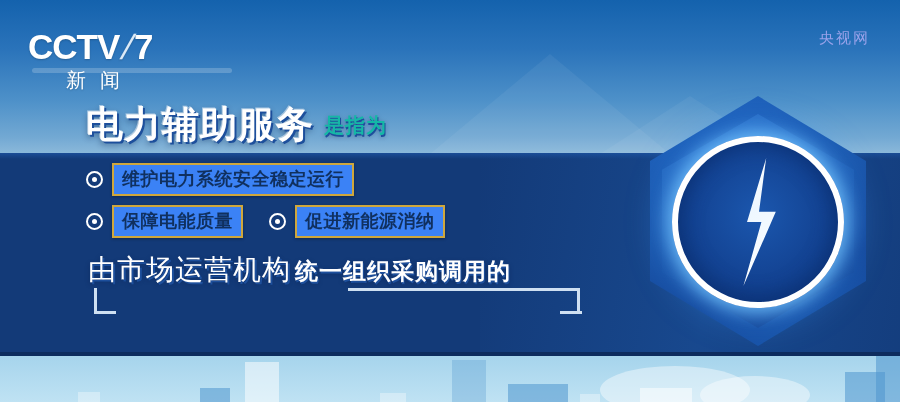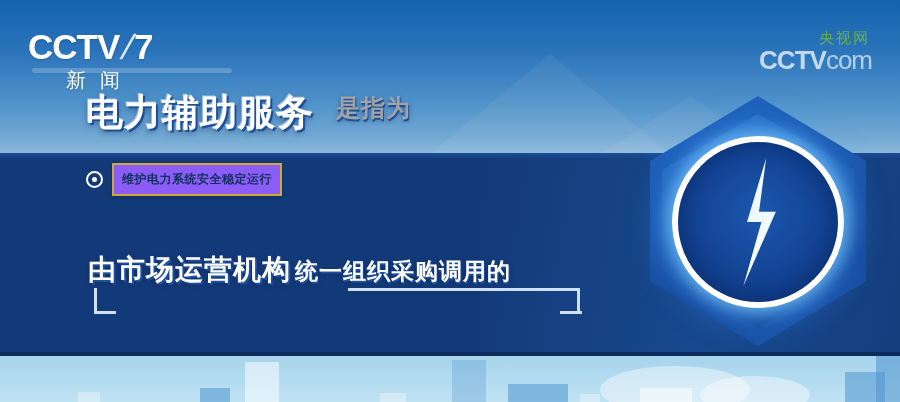--- a/index.html
+++ b/index.html
@@ -89,76 +89,76 @@
   .cctv13 .bar {
     position:absolute; left:4px; top:40px; width:200px; height:5px;
     background:rgba(255,255,255,0.20); border-radius:3px;
   }
 
   
   .wm {
     position:absolute; right:28px; top:30px; text-align:right; opacity:0.72;
   }
   .wm .cn {
-    font-size:15px; color:#84cc16; letter-spacing:2px; line-height:16px;
+    font-size:15px; color:#c4b5fd; letter-spacing:2px; line-height:16px;
     margin-right:2px;
   }
   .wm .line2 {
     font-size:26px; font-weight:bold; color:#ffffff; letter-spacing:-1px;
     line-height:28px;
   }
   .wm .dot { font-weight:300; color:#e4f0fa; }
 
   
   .headline {
-    position:absolute; left:86px; top:92px;
-    display:flex; align-items:flex-start;
+    position:absolute; left:86px; top:104px;
+    display:flex; align-items:center;
   }
   .headline .big {
     font-size:37px; font-weight:bold; color:#ffffff;
     letter-spacing:1px; line-height:42px;
     text-shadow:2px 2px 0 #1d4f9c, -1px -1px 0 rgba(255,255,255,0.5), 0 3px 6px rgba(0,20,60,0.45);
   }
   .headline .small {
-    font-size:24px; font-weight:bold; color:#a3a3a3; margin-left:22px;
+    font-size:20px; font-weight:bold; color:#14b8a6; margin-left:10px;
     letter-spacing:1px;
     text-shadow:1px 2px 0 #1d4f9c, 0 2px 5px rgba(0,20,60,0.4);
   }
 
   
   .rowset { position:absolute; left:86px; top:163px; }
   .brow { display:flex; align-items:center; margin-bottom:9px; }
   .bullet {
     width:17px; height:17px; border-radius:50%;
     border:2.5px solid #ffffff; margin-right:9px;
     display:flex; align-items:center; justify-content:center;
     flex:0 0 auto;
   }
   .bullet i {
     width:5px; height:5px; border-radius:50%; background:#ffffff; display:block;
   }
   .chip {
-    background:#8b5cf6;
+    background:#3b82f6;
     border:2px solid #cfa73c;
     color:#10305f;
-    font-size:12px; font-weight:bold;
+    font-size:18px; font-weight:bold;
     padding:3px 8px 4px 8px;
     letter-spacing:0.5px;
     line-height:22px;
     box-shadow:0 1px 3px rgba(0,0,0,0.3);
   }
   .gap { width:26px; }
 
   
   .line3 {
     position:absolute; left:88px; top:254px;
     display:flex; align-items:flex-end;
   }
   .line3 .l {
-    font-size:28px; font-weight:bold; color:#ffffff; letter-spacing:1px;
+    font-size:28px; font-weight:normal; color:#ffffff; letter-spacing:1px;
     text-shadow:2px 2px 0 #1d4f9c, 0 2px 5px rgba(0,20,60,0.4);
     line-height:32px;
   }
   .line3 .r {
     font-size:23px; font-weight:bold; color:#ffffff; letter-spacing:1px;
     margin-left:4px; line-height:30px;
     text-shadow:1px 2px 0 #1d4f9c, 0 2px 5px rgba(0,20,60,0.4);
   }
 
   
@@ -264,39 +264,47 @@
   <div class="cctv13">
     <div class="bar"></div>
     <div class="wordmark">
       <span>CCTV</span><span class="slash">/</span><span class="num">7</span>
     </div>
     <div class="sub">新闻</div>
   </div>
 
   <div class="wm">
     <div class="cn">央视网</div>
-    <div class="line2">
-      <span>CCTV</span><span class="dot">com</span>
-    </div>
   </div>
 
   <div class="headline">
     <div class="big">电力辅助服务</div>
     <div class="small">是指为</div>
   </div>
 
   <div class="rowset">
 
     <div class="brow">
       <span class="bullet">
           <i></i>
         </span>
       <span class="chip">维护电力系统安全稳定运行</span>
     </div>
 
+    <div class="brow">
+      <span class="bullet">
+          <i></i>
+        </span>
+      <span class="chip">保障电能质量</span>
+      <span class="gap"></span>
+      <span class="bullet">
+          <i></i>
+        </span>
+      <span class="chip">促进新能源消纳</span>
+    </div>
 
   </div>
 
   <div class="line3">
     <div class="l">由市场运营机构</div>
     <div class="r">统一组织采购调用的</div>
   </div>
 
   <div class="brk-top"></div>
   <div class="brk-rv"></div>

